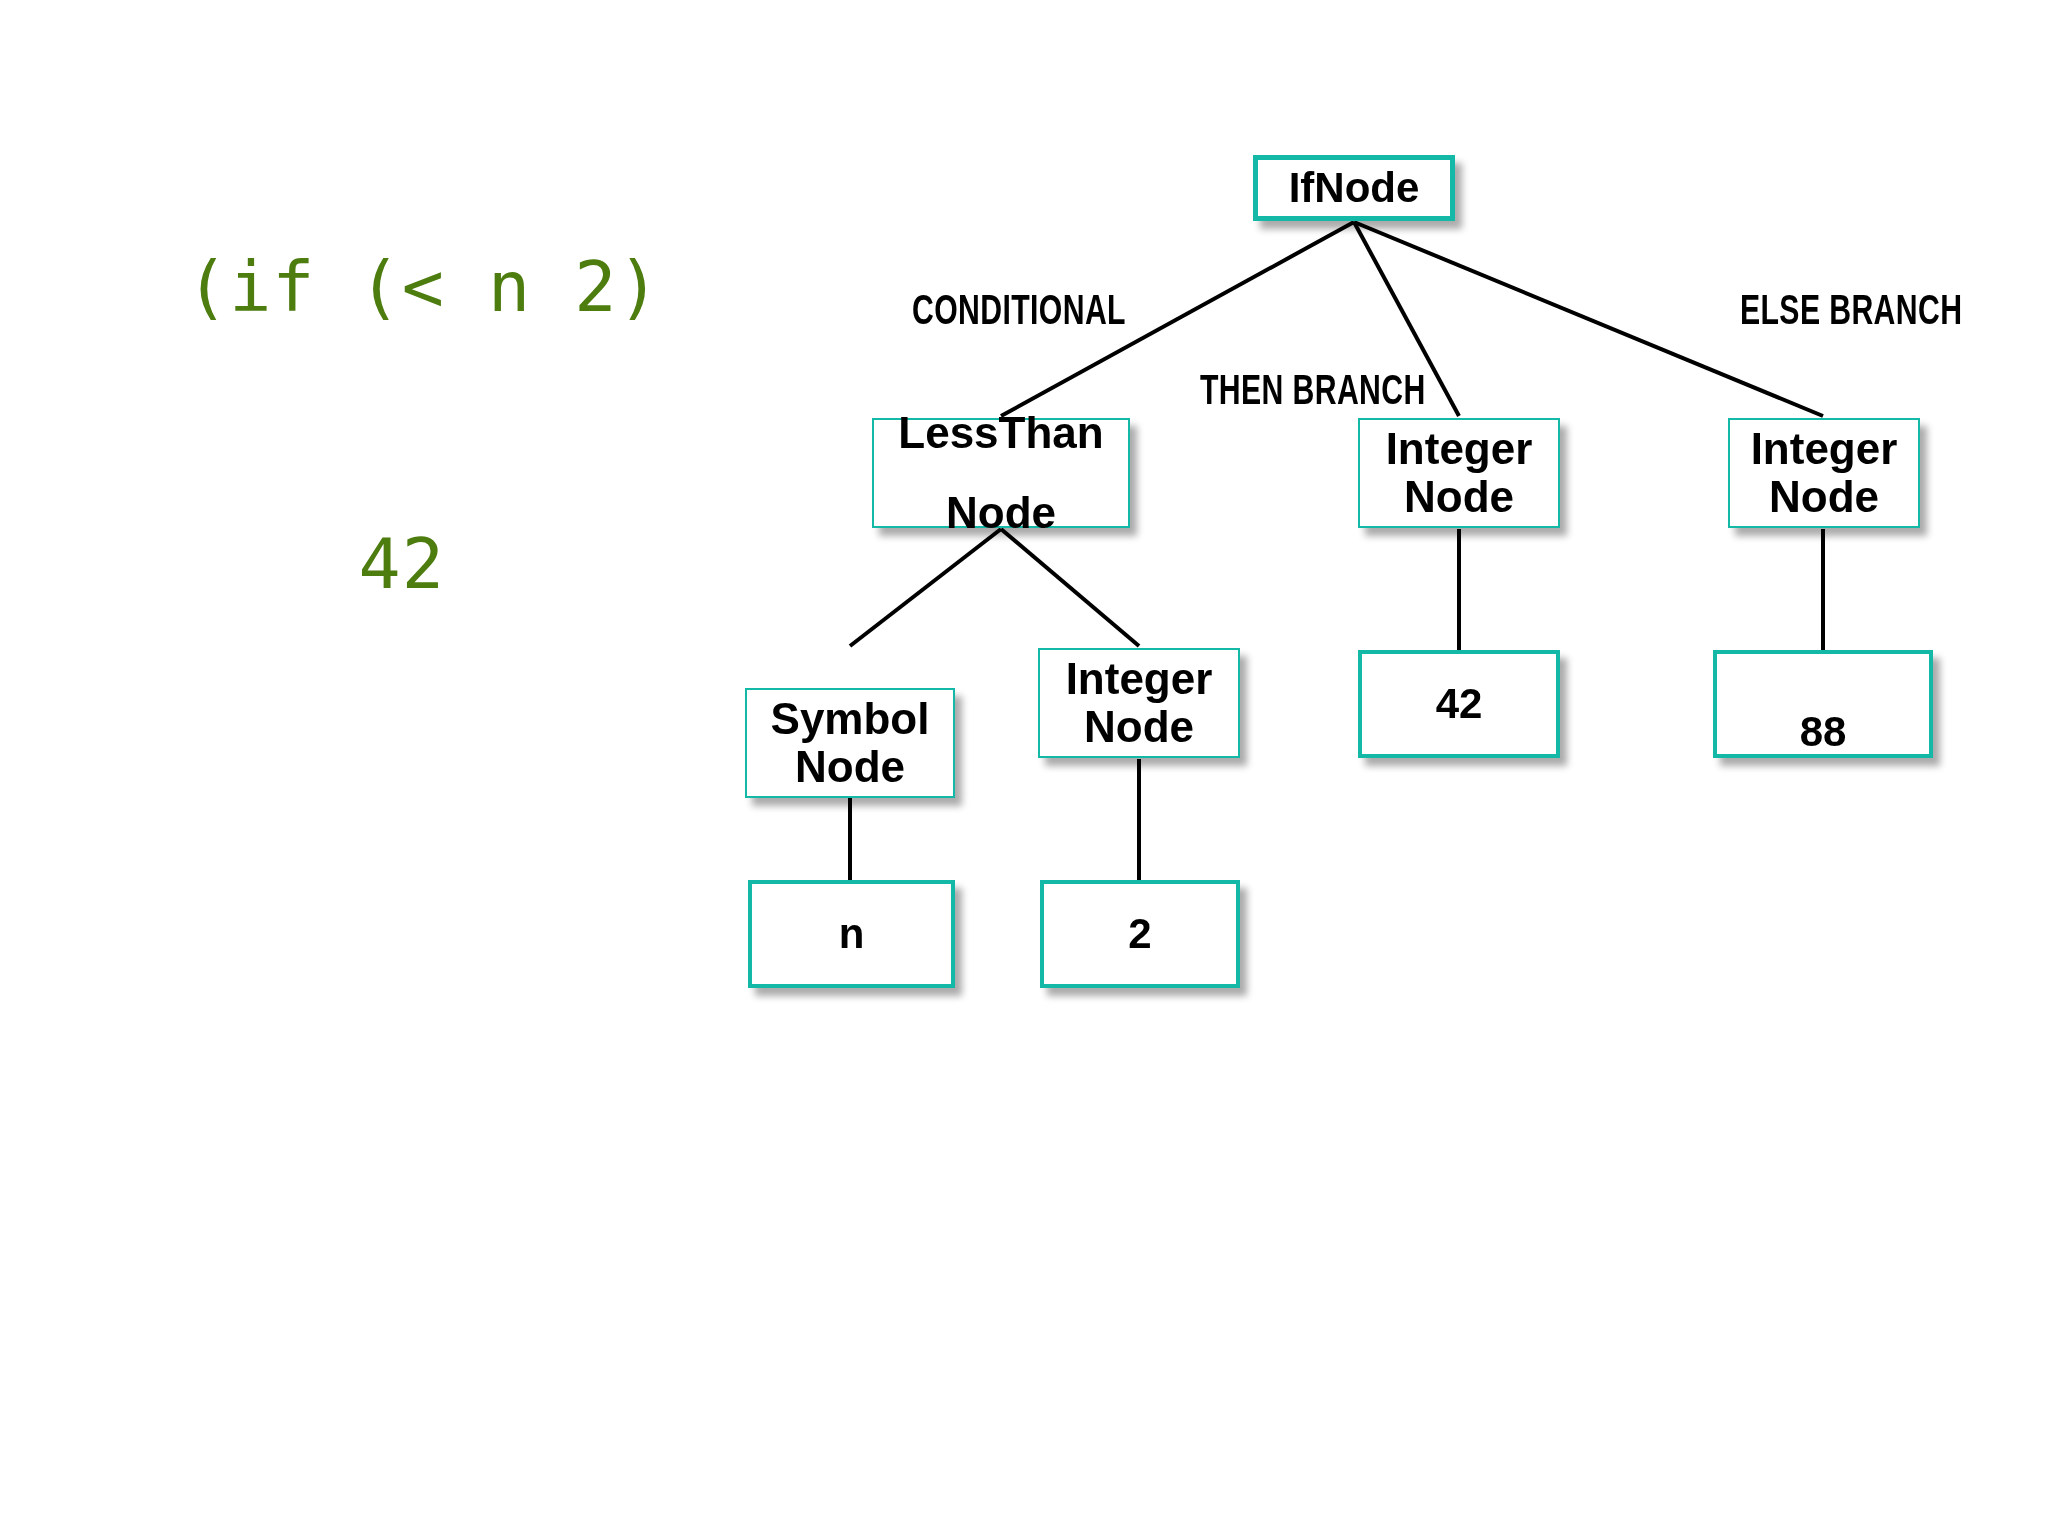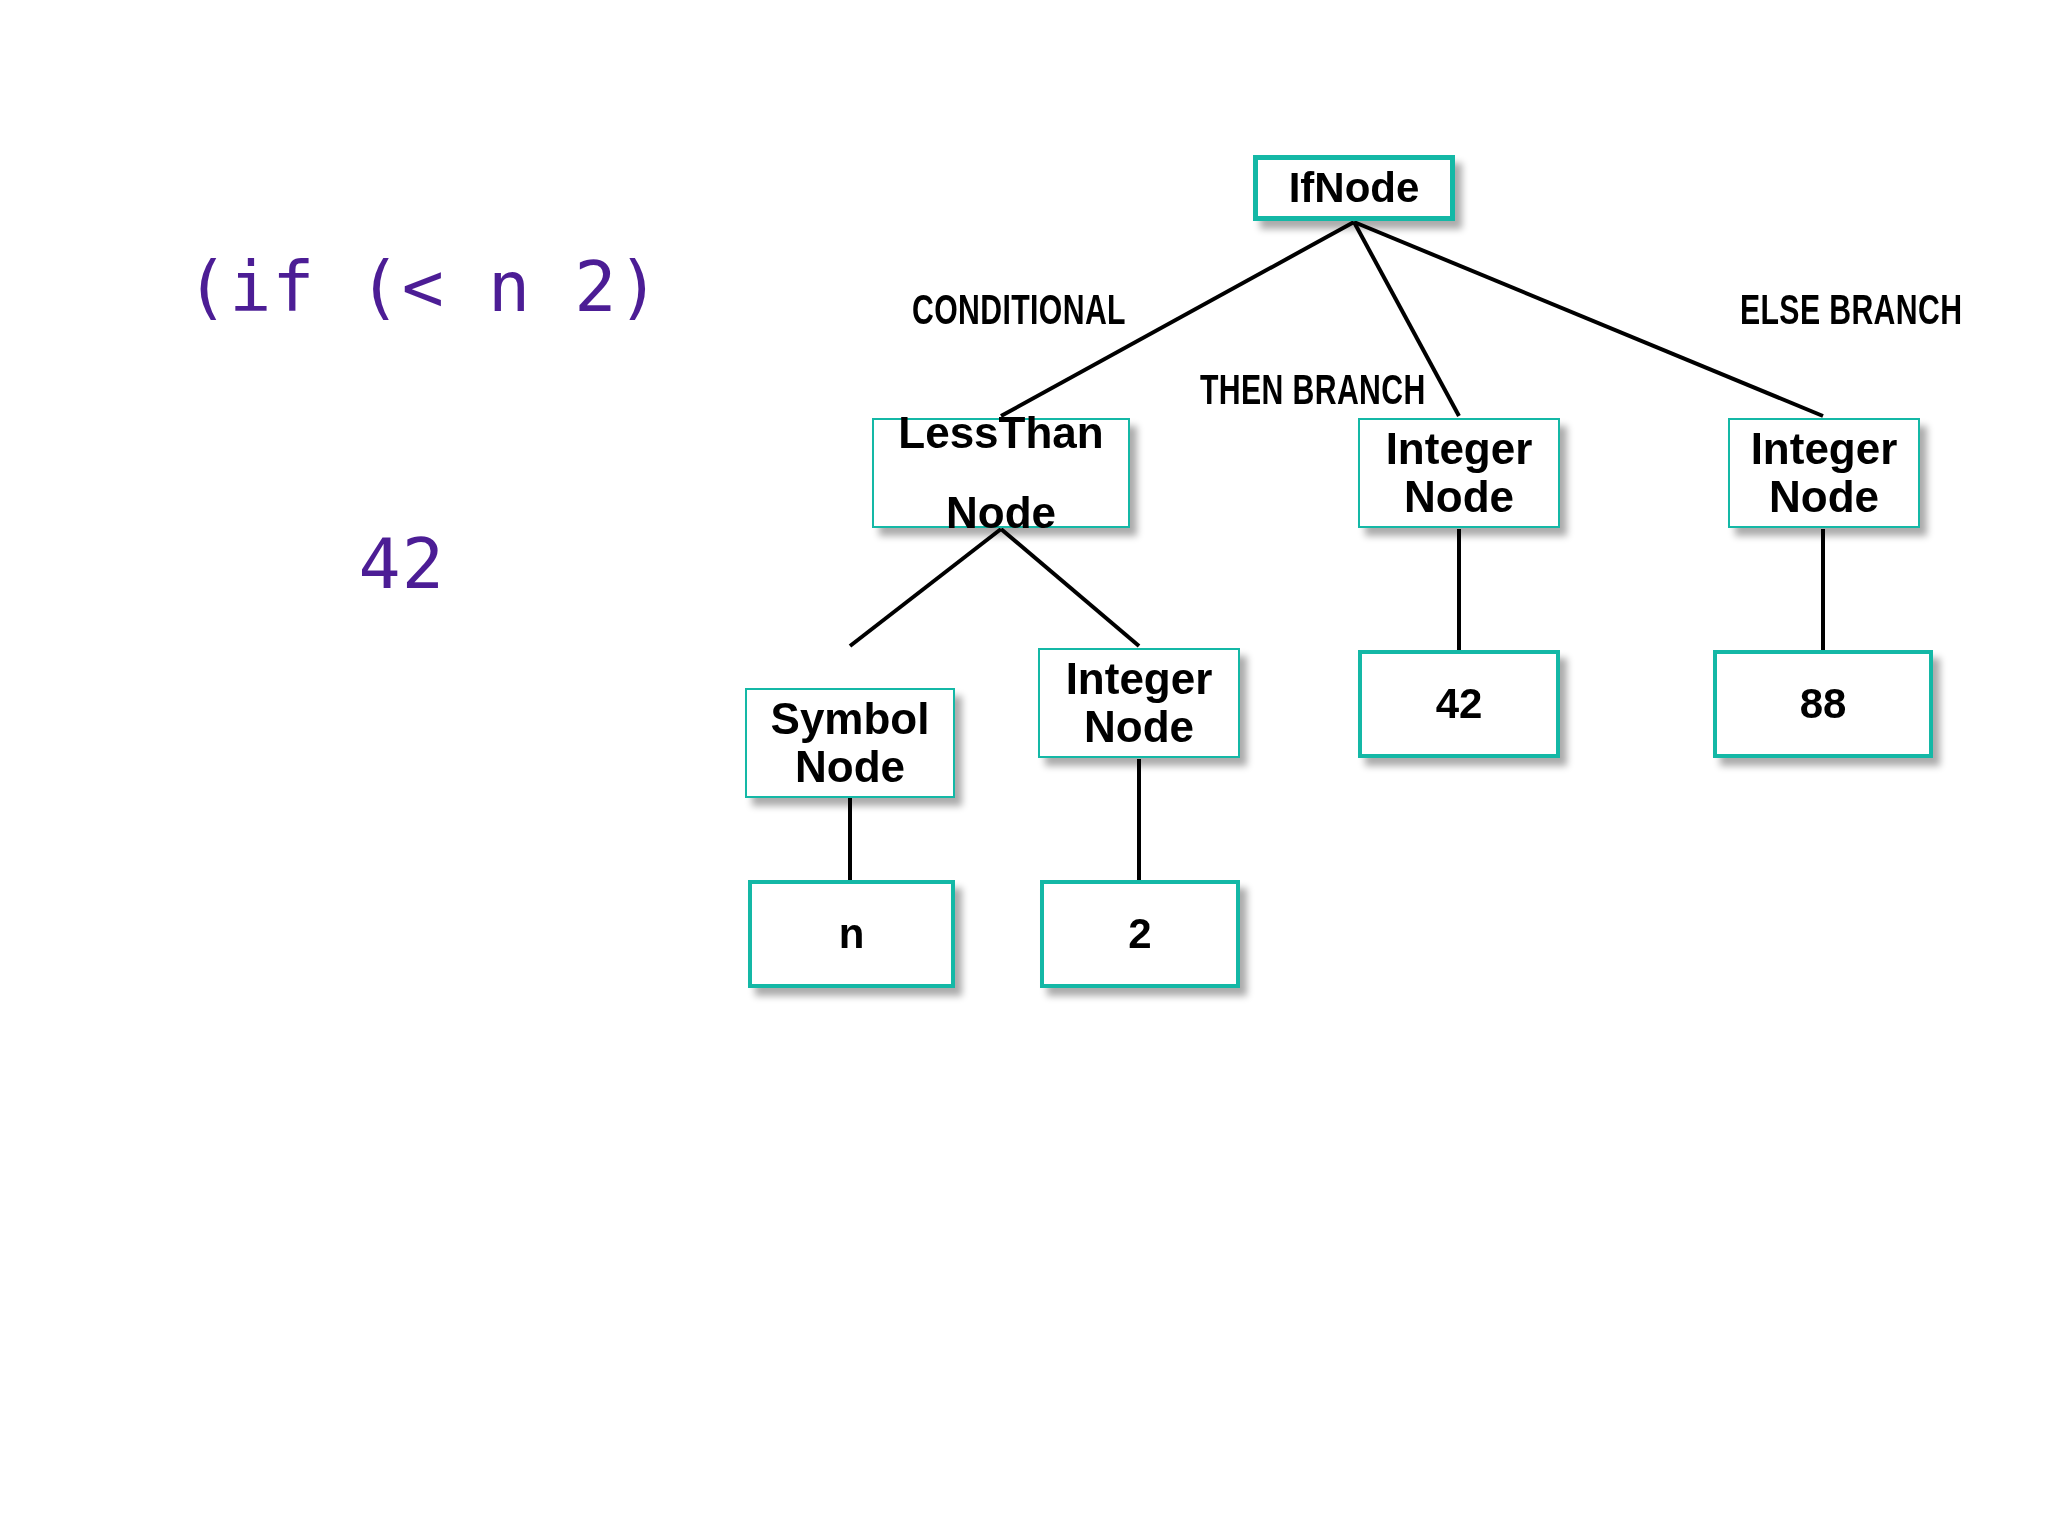--- a/index.html
+++ b/index.html
@@ -17,21 +17,21 @@
   }
 
   
   #code-block {
     position: absolute;
     left: 186px;
     top: 56px;
     font-family: "DejaVu Sans Mono", monospace;
     font-size: 70px;
     line-height: 1.32;
-    color: #4c1d95;
+    color: #4d7c0f;
     white-space: pre;
     letter-spacing: 1px;
   }
   #code-block .code-line { display: block; }
 
   
   #edges {
     position: absolute;
     left: 0;
     top: 0;
@@ -141,21 +141,21 @@
 
   <div class="node" style="left:1038px; top:648px; width:202px; height:110px;">
     <span class="node-line">Integer</span>
     <span class="node-line">Node</span>
   </div>
 
   <div class="node leaf thin-border" style="left:1358px; top:650px; width:202px; height:108px;">
     <span class="node-line">42</span>
   </div>
 
-  <div class="node leaf thin-border" style="left:1713px; top:650px; width:220px; height:108px;">
+  <div class="node leaf thin-border" style="left:1713px; top:650px; width:220px; height:108px;justify-content:flex-end;">
     <span class="node-line">88</span>
   </div>
 
   <div class="node leaf thin-border" style="left:748px; top:880px; width:207px; height:108px;">
     <span class="node-line">n</span>
   </div>
 
   <div class="node leaf thin-border" style="left:1040px; top:880px; width:200px; height:108px;">
     <span class="node-line">2</span>
   </div>

